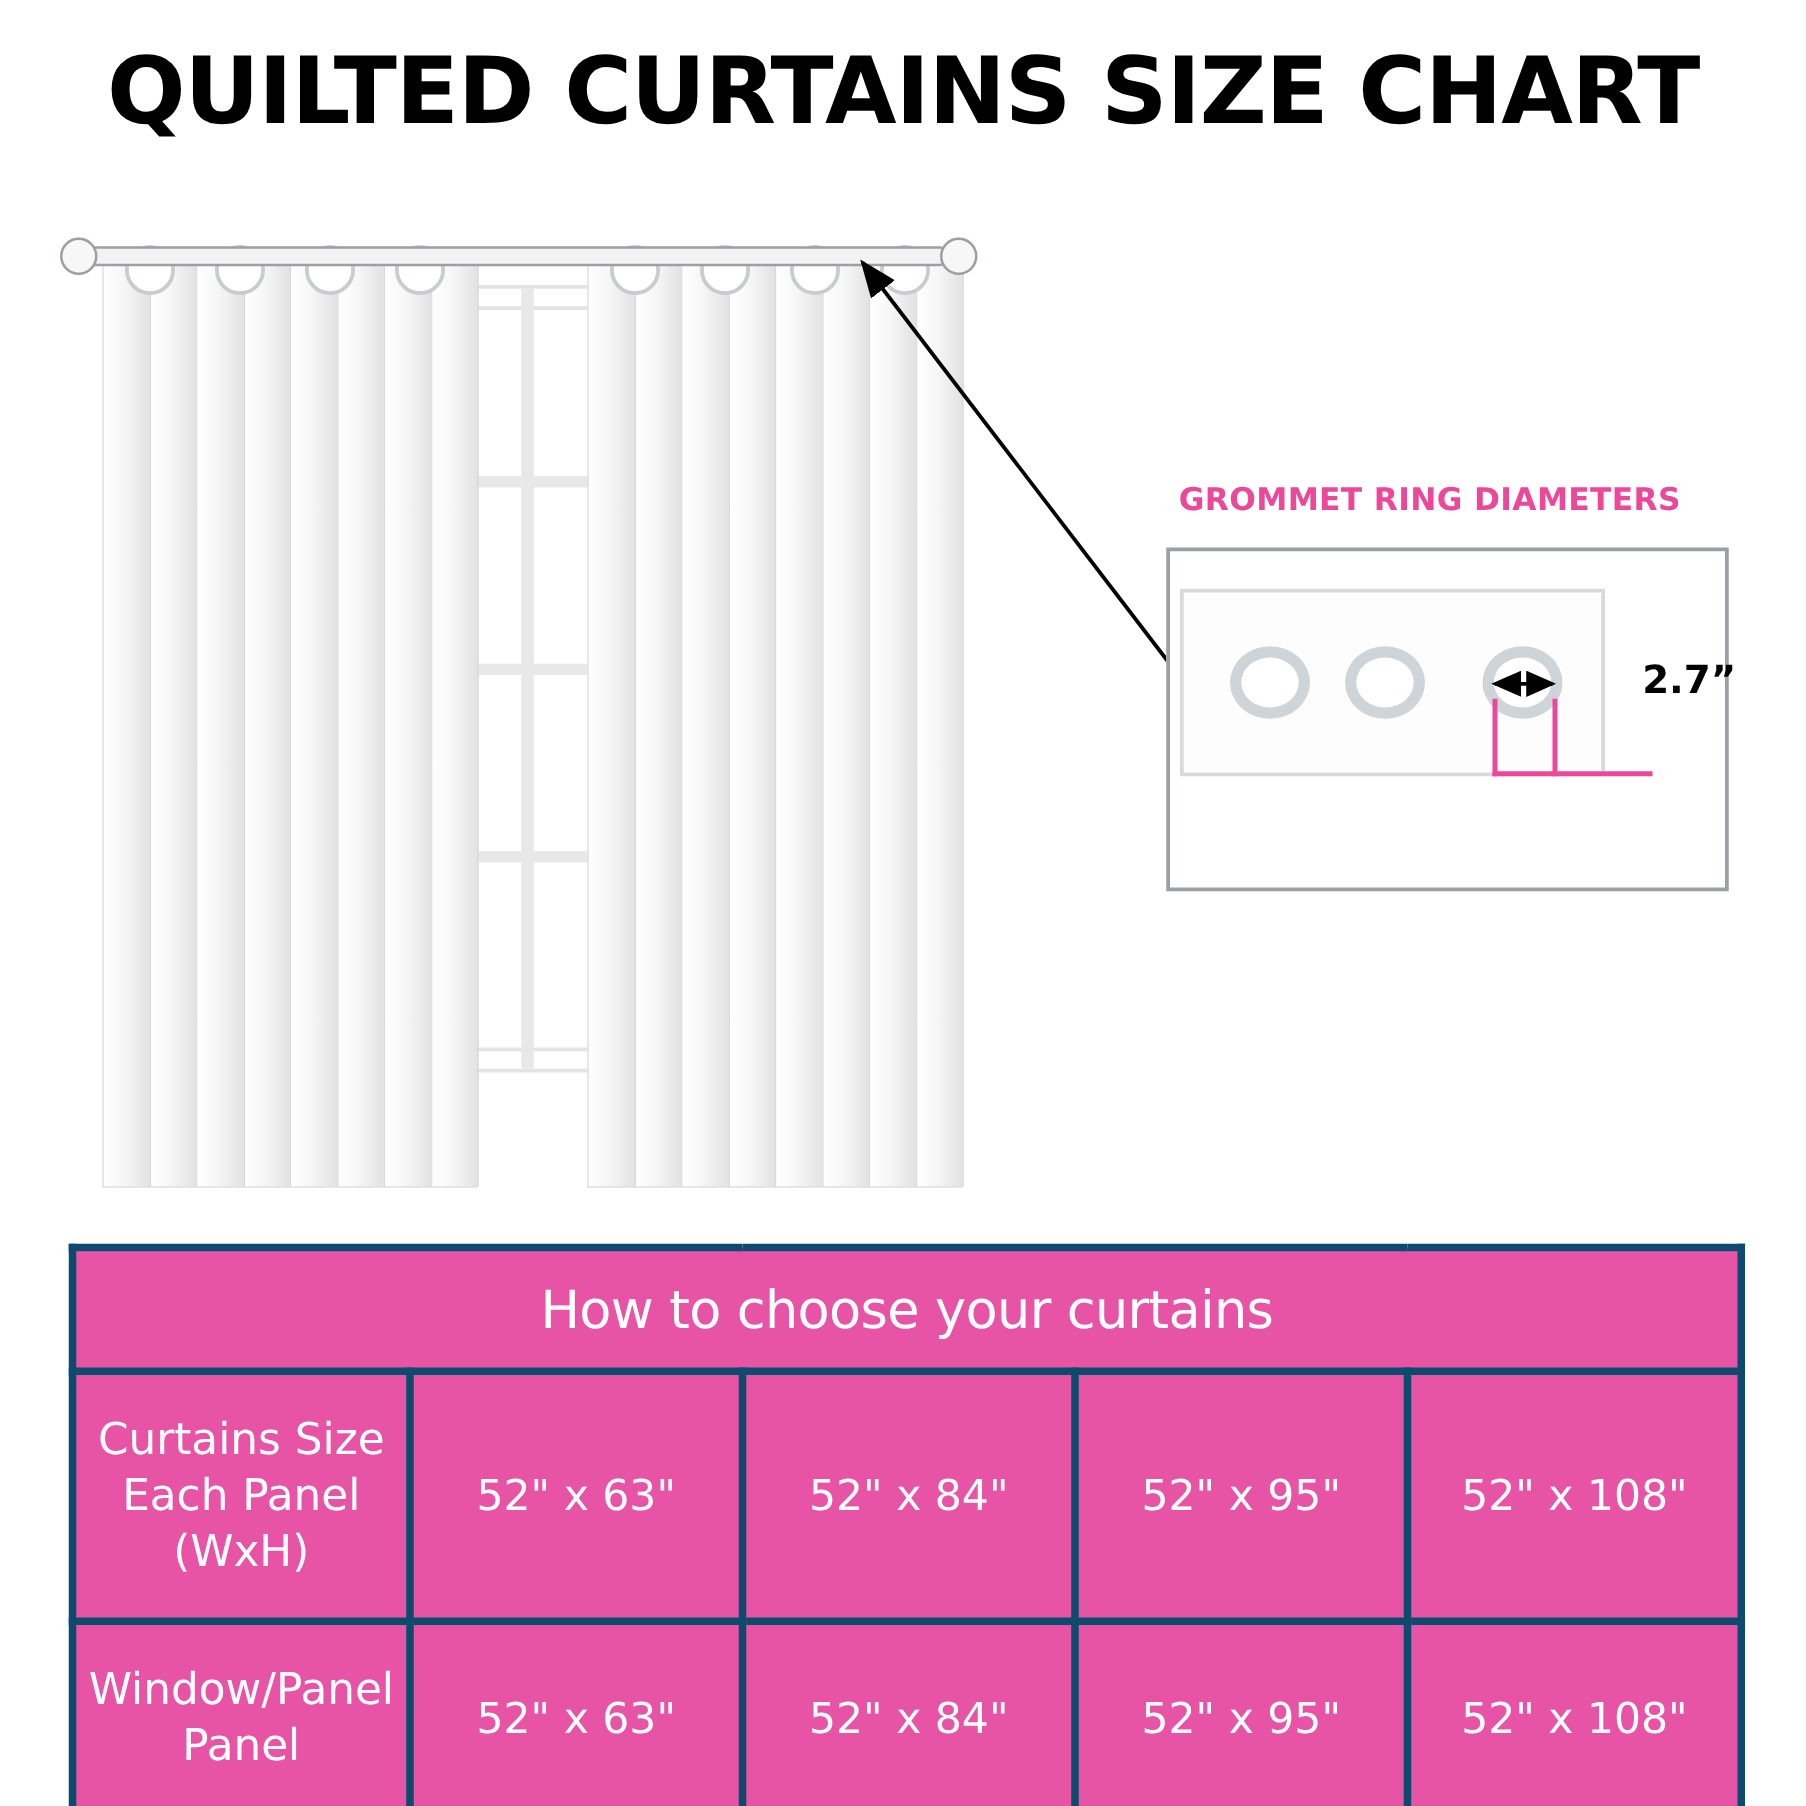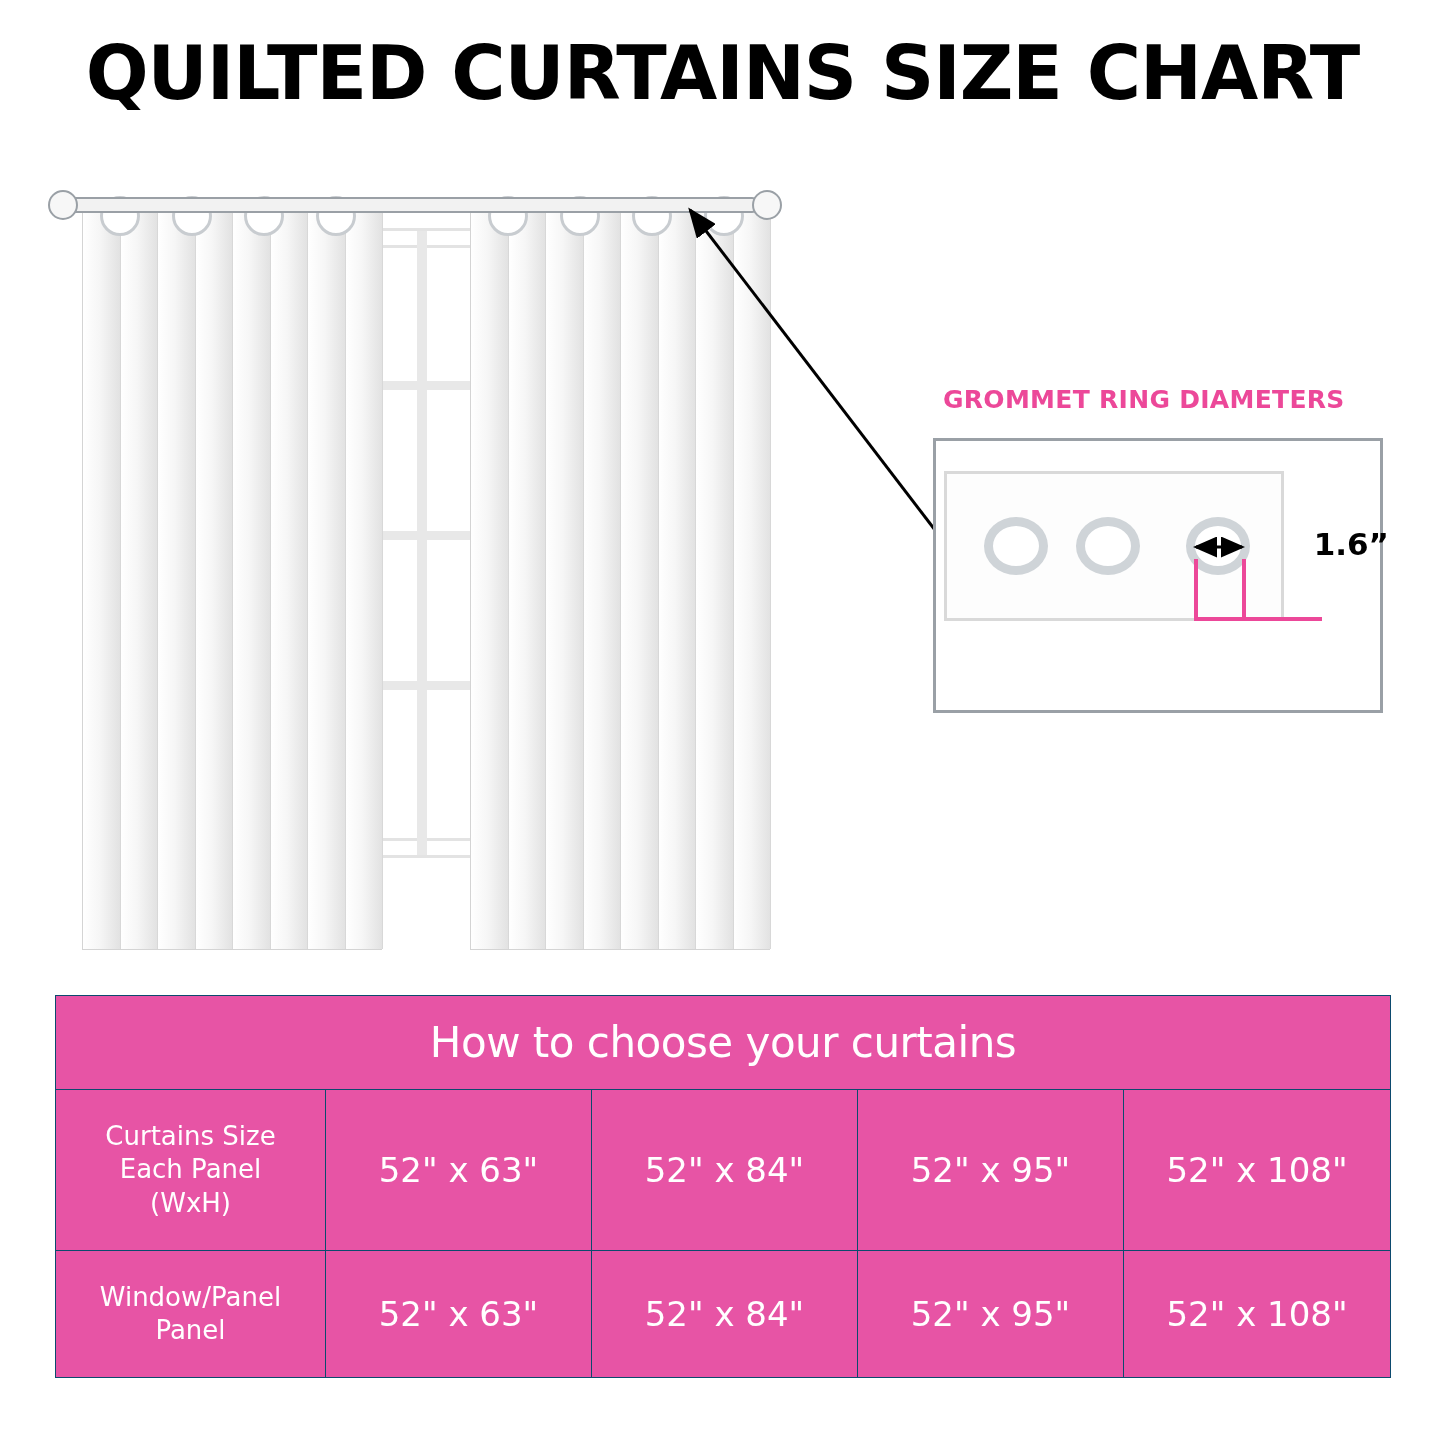--- a/index.html
+++ b/index.html
@@ -210,35 +210,35 @@
   
   .table {
     position: absolute;
     left: 55px;
     top: 995px;
     width: 1335px;
     border-collapse: collapse;
     table-layout: fixed;
   }
   .table td, .table th {
-    border: 1px solid #0c4a6e;
+    border: 6px solid #0c4a6e;
     background: #e754a5;
     color: #ffffff;
     text-align: center;
     vertical-align: middle;
     font-family: "DejaVu Sans", sans-serif;
   }
   .table .head-row td {
     font-size: 42px;
     font-weight: 400;
     padding: 22px 0;
     letter-spacing: -0.5px;
   }
   .table .label-cell {
-    font-size: 26px;
+    font-size: 35px;
     font-weight: 400;
     padding: 30px 10px;
     line-height: 1.28;
   }
   .table .value-cell {
     font-size: 34px;
     font-weight: 400;
     padding: 26px 10px;
   }
 </style>
@@ -325,21 +325,21 @@
             <polygon points="8 0, 0 3.5, 8 7" fill="#000000"></polygon>
           </marker>
         </defs>
         <line x1="8" y1="14" x2="54" y2="14" stroke="#000000" stroke-width="3" marker-start="url(#ah3)" marker-end="url(#ah2)"></line>
       </svg>
 
       <div class="pink-line" style="left:258px; top:118px; width:4px; height:62px;"></div>
       <div class="pink-line" style="left:306px; top:118px; width:4px; height:62px;"></div>
       <div class="pink-line" style="left:258px; top:176px; width:128px; height:4px;"></div>
     </div>
-    <div class="dim-text">1.6”</div>
+    <div class="dim-text">2.7”</div>
   </div>
 
   <table class="table">
     <colgroup>
       <col style="width:270px">
       <col style="width:266px">
       <col style="width:266px">
       <col style="width:266px">
       <col style="width:267px">
     </colgroup>

